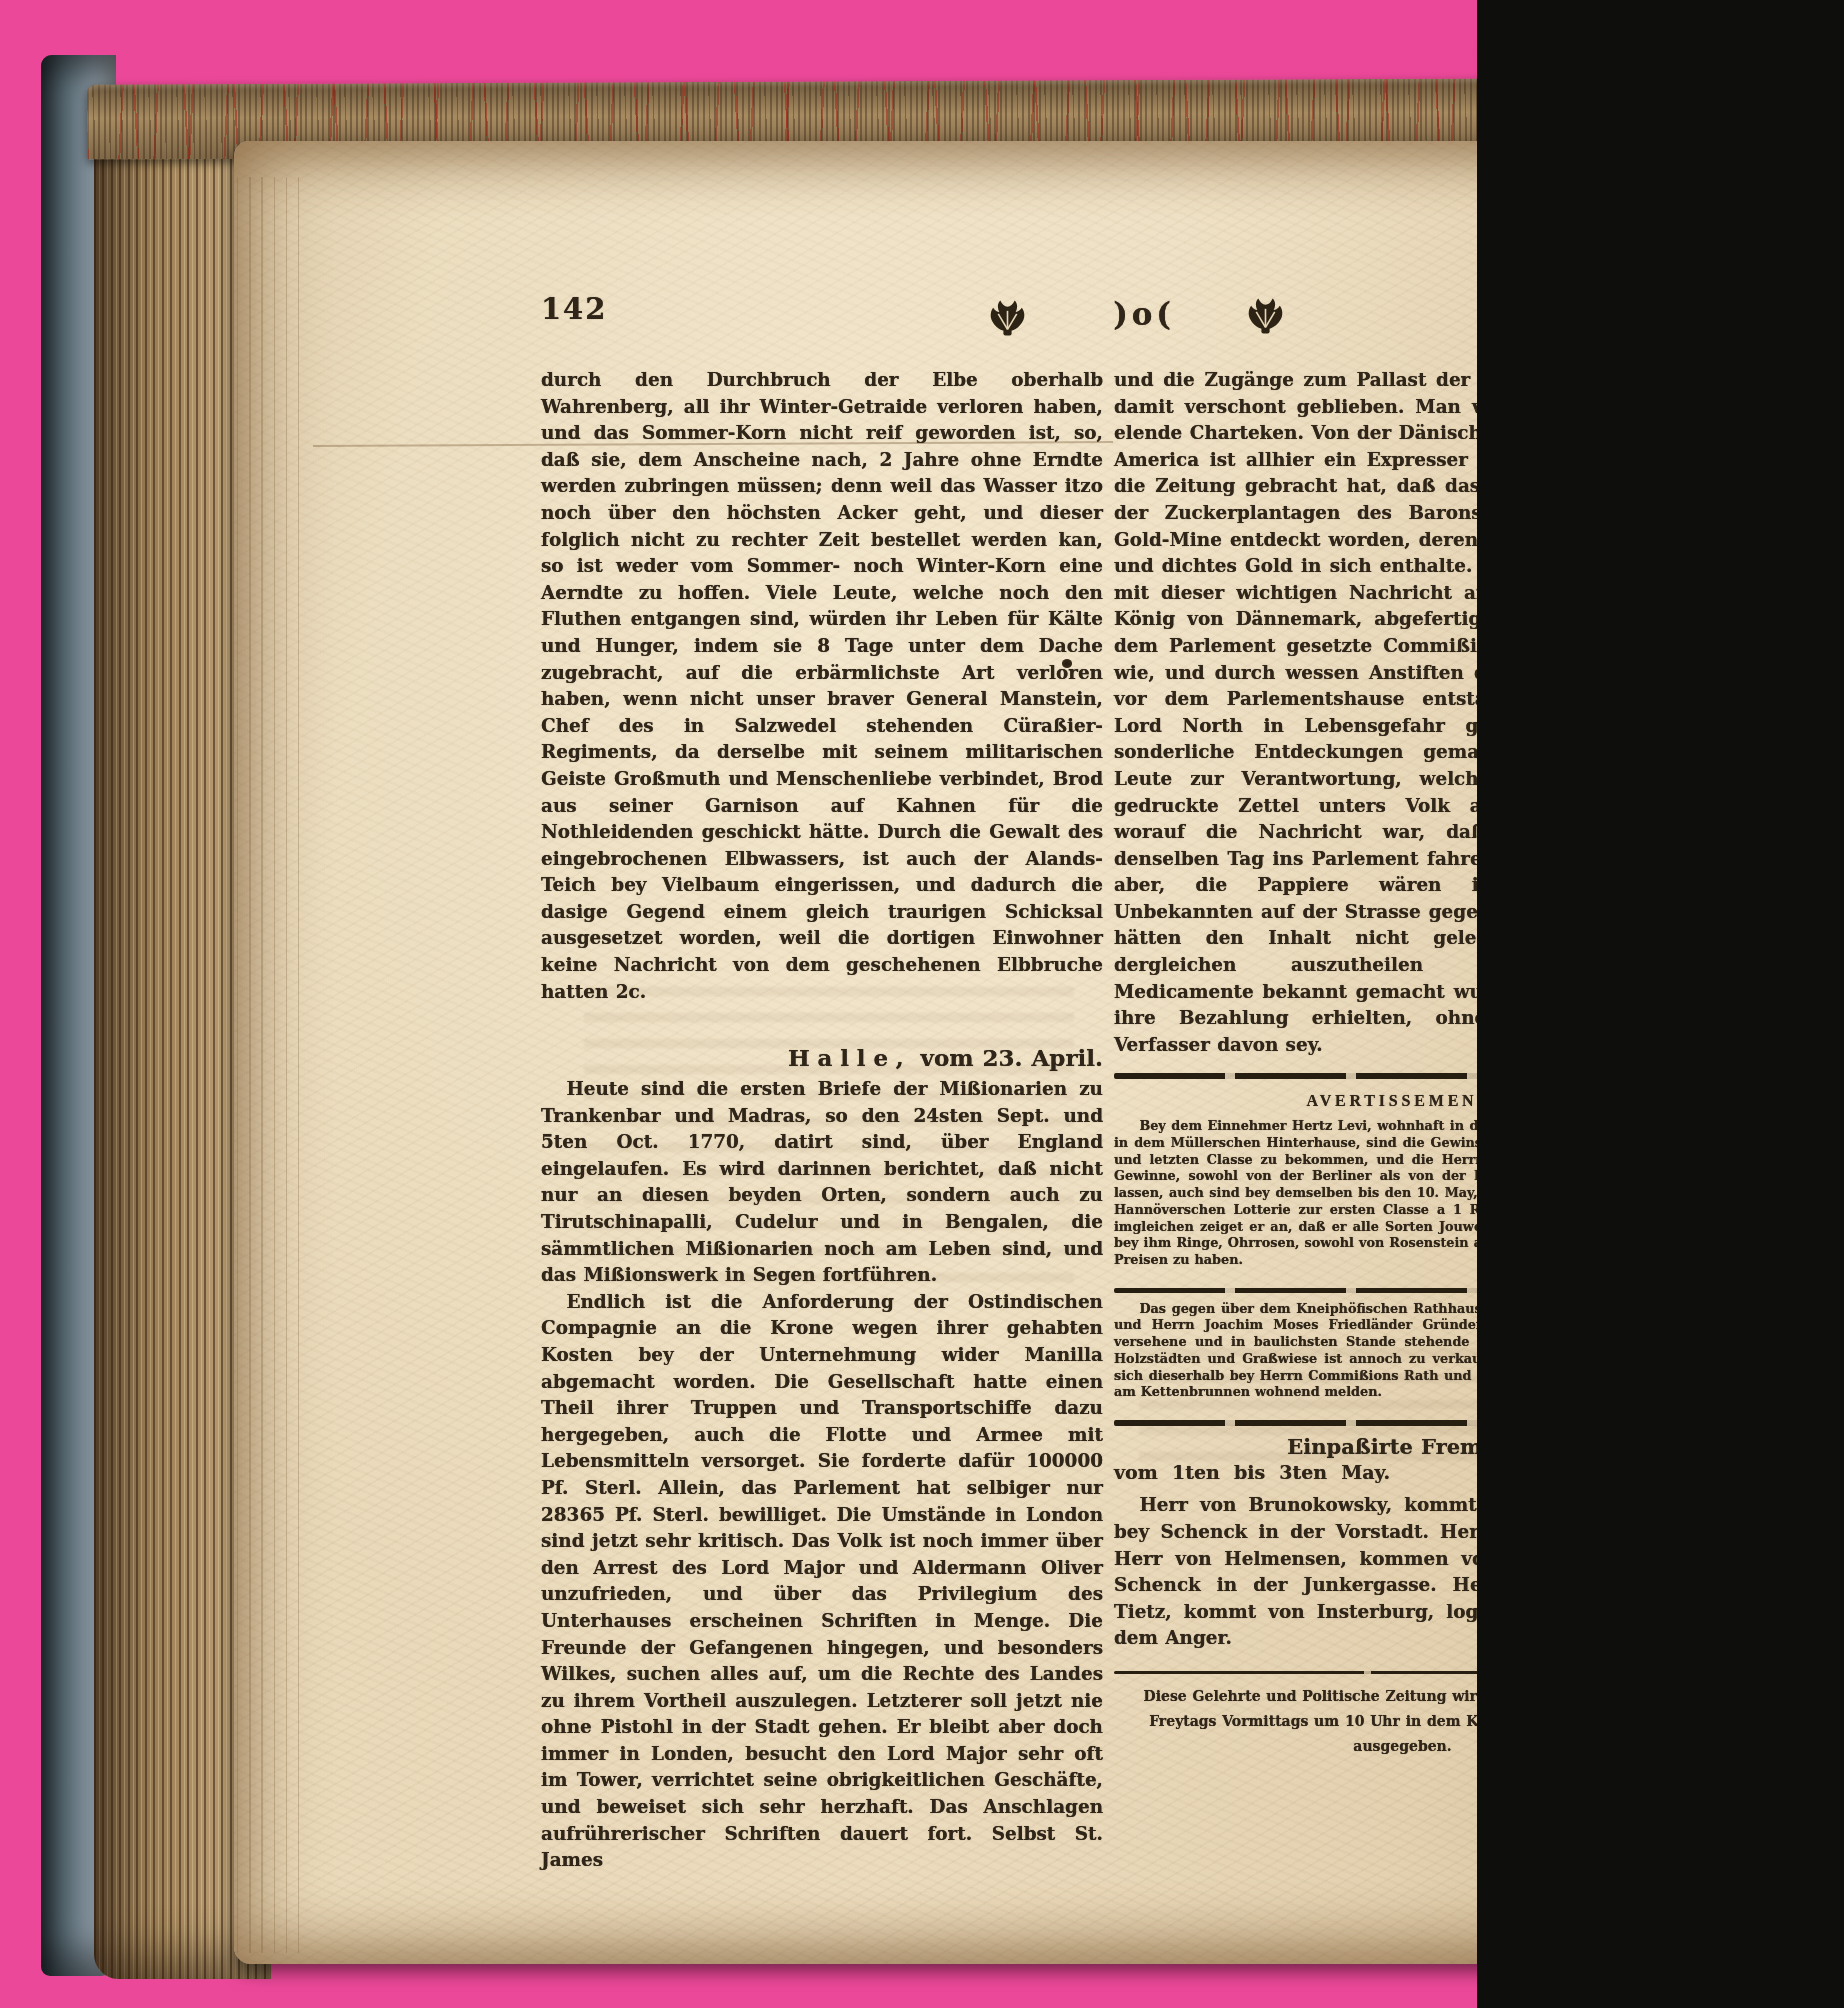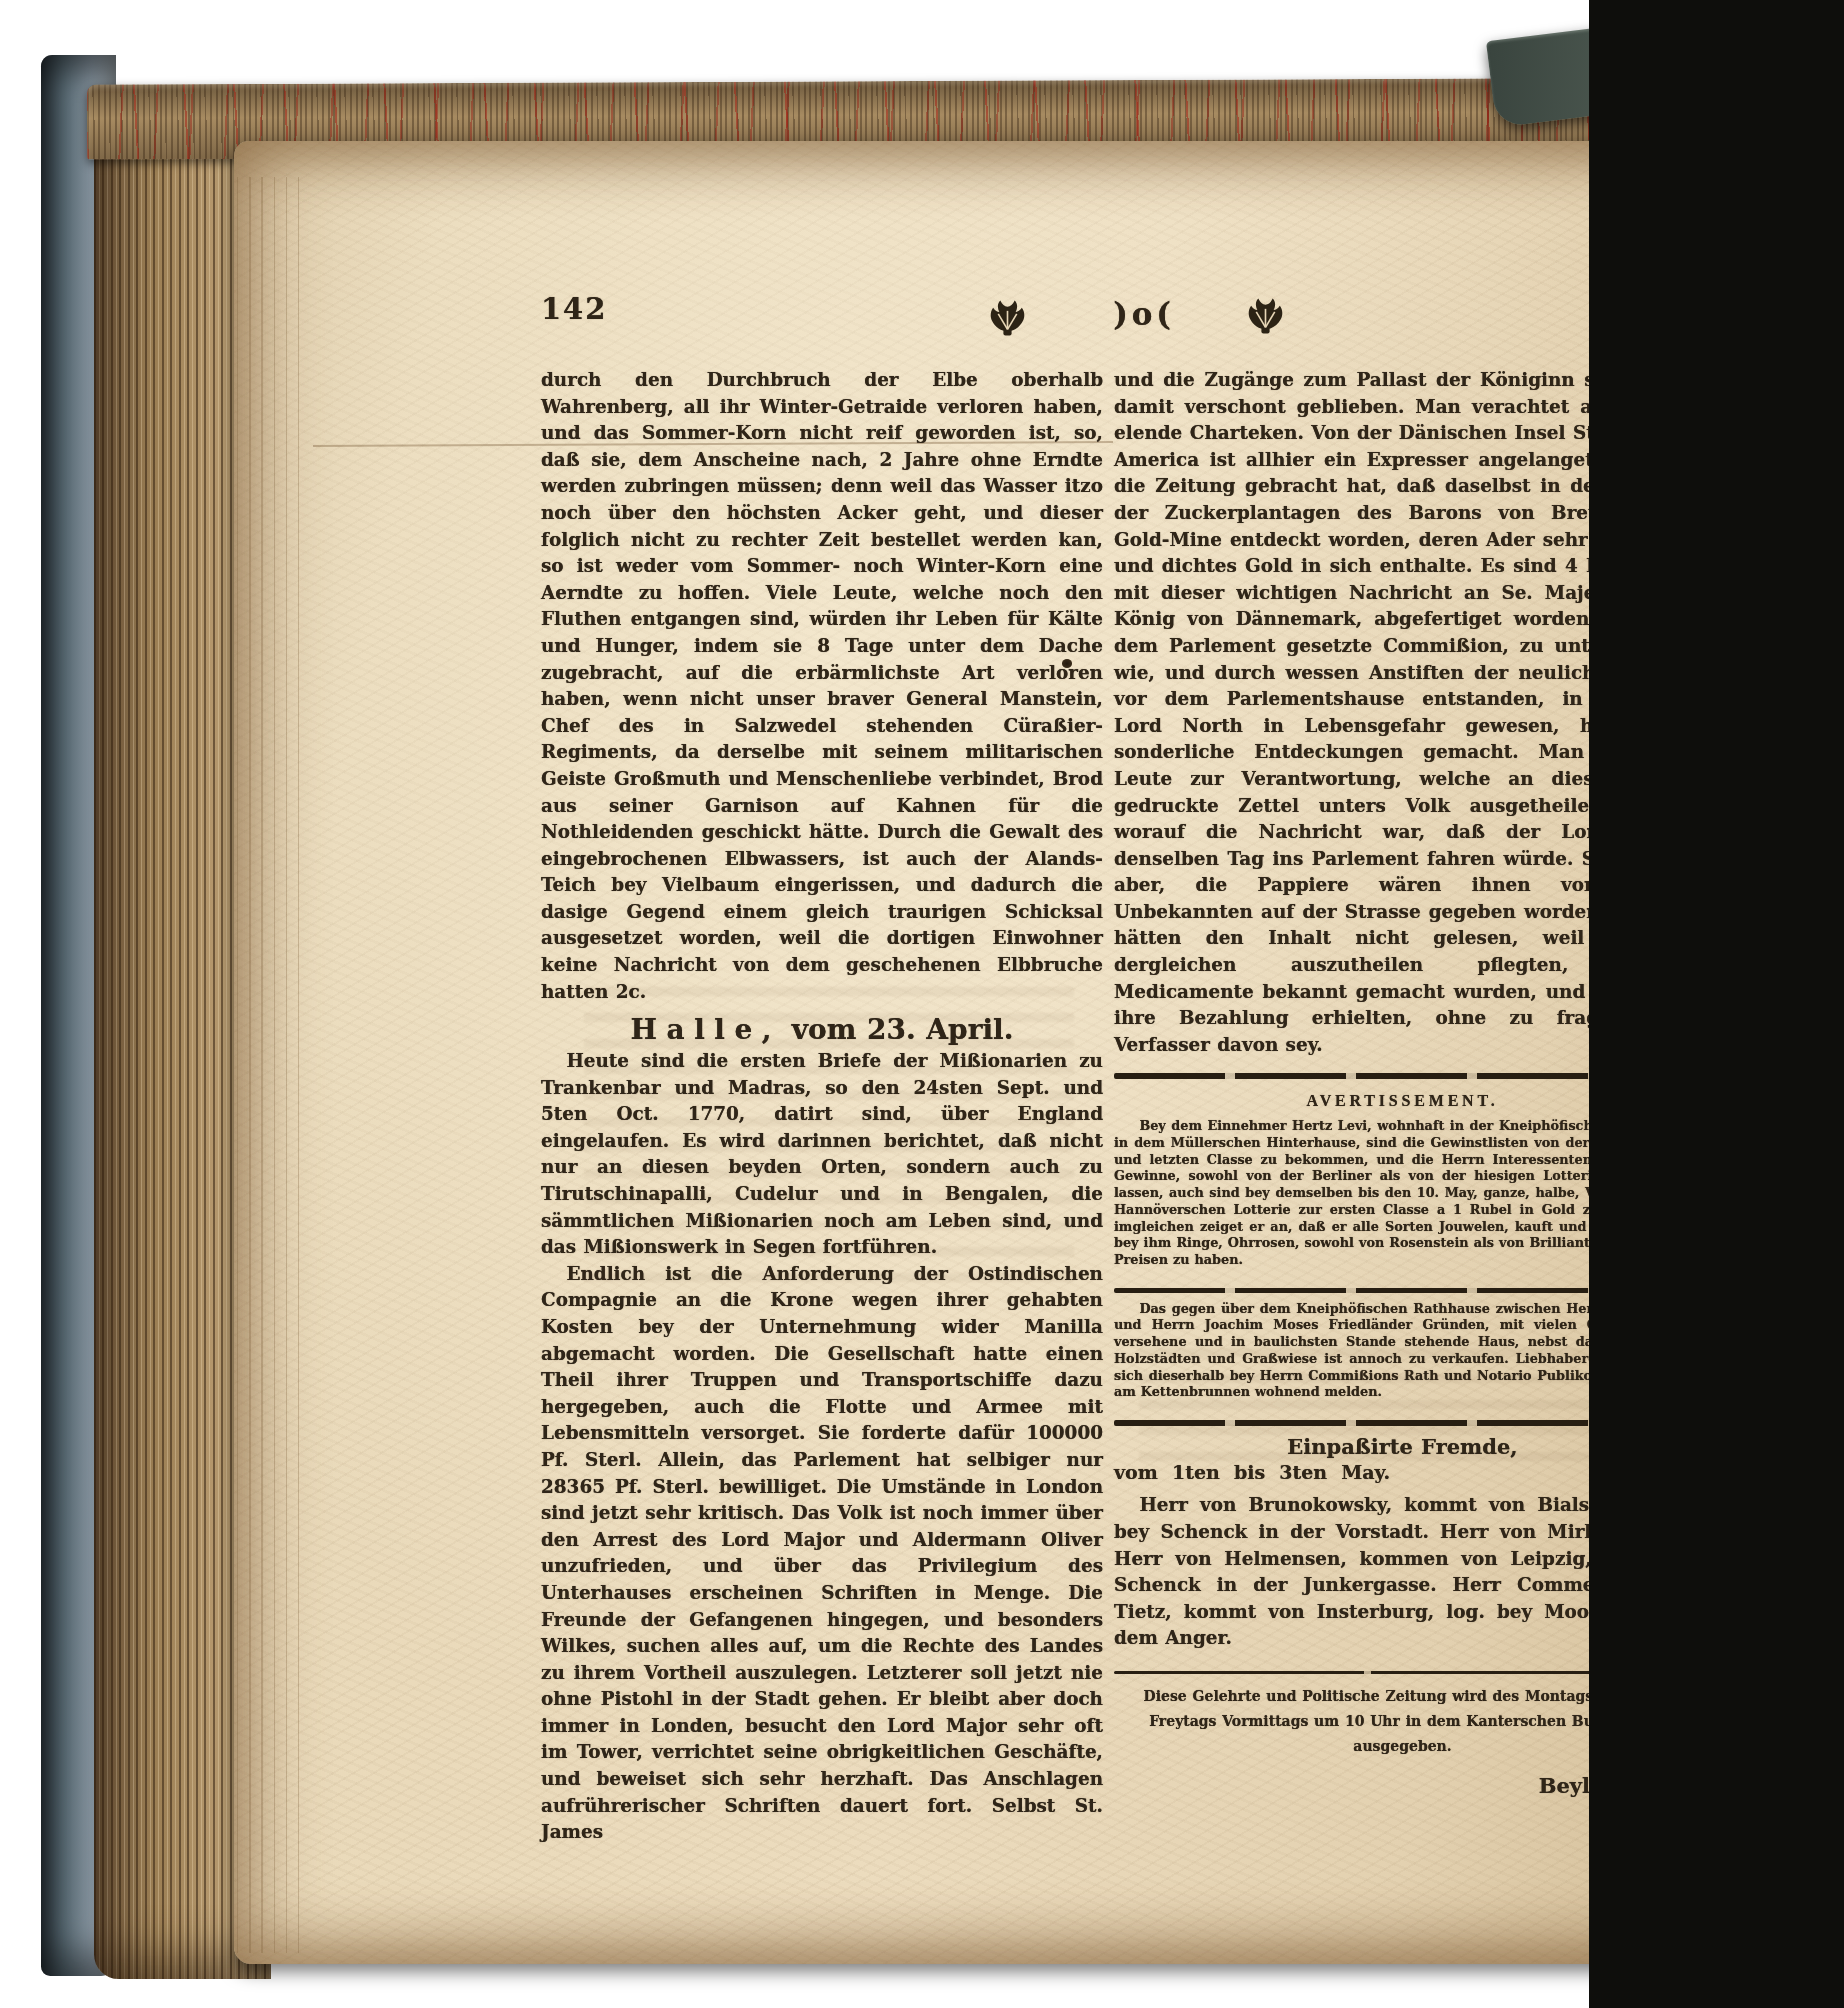--- a/index.html
+++ b/index.html
@@ -1,16 +1,16 @@
 <!DOCTYPE html>
 <html style="font-size:15px"><head>
 <meta charset="utf-8">
 <style>
   html,body{margin:0;padding:0;background:#0e0e0c;}
-  .book{position:relative;width:1589px;height:2008px;background:#ffffff;overflow:hidden;
+  .book{position:relative;width:1477px;height:2008px;background:#ec4899;overflow:hidden;
         font-family:"DejaVu Serif","Liberation Serif",serif;}
   
   .cover-left{position:absolute;left:41px;top:55px;width:75px;height:1921px;border-radius:11.3px 0 15px 9.4px;
      background:linear-gradient(90deg,#2e3940 0%,#55666f 30%,#8795a0 68%,#a7b2b8 100%);
      box-shadow:inset 0 17px 28px rgba(0,0,0,.45), inset 0 -23.5px 33px rgba(0,0,0,.4);}
   .stack-left{position:absolute;left:94px;top:90px;width:177px;height:1889px;border-radius:5.6px 0 0 24.5px;
      background:
        repeating-linear-gradient(90deg, rgba(52,34,17,.55) 0 1.9px, rgba(0,0,0,0) 1.9px 4.7px,
          rgba(255,236,200,.28) 4.7px 5.6px, rgba(0,0,0,0) 5.6px 8.5px),
        linear-gradient(90deg,#6d563b 0%,#9c7f54 35%,#b3966b 65%,#c7ad80 100%);
@@ -57,21 +57,21 @@
   .page-number{position:absolute;left:541px;top:292px;font-size:29px;font-weight:bold;letter-spacing:1.9px;}
   .orn{position:absolute;width:41px;height:38px;}
   .orn svg{display:block;}
   .header-sep{position:absolute;left:1092px;top:296px;width:104px;text-align:center;
      font-size:31px;font-weight:bold;letter-spacing:3.8px;}
   .col{position:absolute;text-align:justify;font-weight:bold;font-size:18.4px;line-height:26.6px;
      word-spacing:0.9px;}
   .col-left{left:541px;top:367px;width:562px;}
   .col-right{left:1114px;top:367px;width:577px;}
   .indent{text-indent:25.4px;}
-  .sec-head{text-align:center;font-weight:bold;font-size:28px;line-height:28px;margin-top:11px;margin-bottom:3.8px;text-indent:0;}
+  .sec-head{text-align:right;font-weight:bold;font-size:23px;line-height:28px;margin-top:39px;margin-bottom:3.8px;text-indent:0;}
   .city{letter-spacing:.34em;}
   .avert-head{text-align:center;font-weight:bold;font-size:16px;letter-spacing:3.8px;line-height:28px;
      margin:7.5px 0 3.8px;font-family:"Liberation Serif","DejaVu Serif",serif;}
   .small{font-size:12.8px;line-height:16.7px;word-spacing:0.5px;text-align:justify;}
   .rule{height:5.6px;margin:15px 0 7.5px;border-radius:1.9px;
      background:repeating-linear-gradient(90deg,#271e12 0 111px, rgba(39,30,18,.12) 111px 121px);}
   .rule.thin{height:3.3px;
      background:repeating-linear-gradient(90deg,#271e12 0 250px, rgba(39,30,18,.18) 250px 257px);}
   .fremde-head{text-align:center;font-weight:bold;font-size:21px;line-height:27px;margin-top:3px;text-indent:0;}
   .fremde-sub{text-align:left;font-weight:bold;font-size:19px;line-height:25.4px;margin-bottom:7px;text-indent:0;word-spacing:7.5px;}

